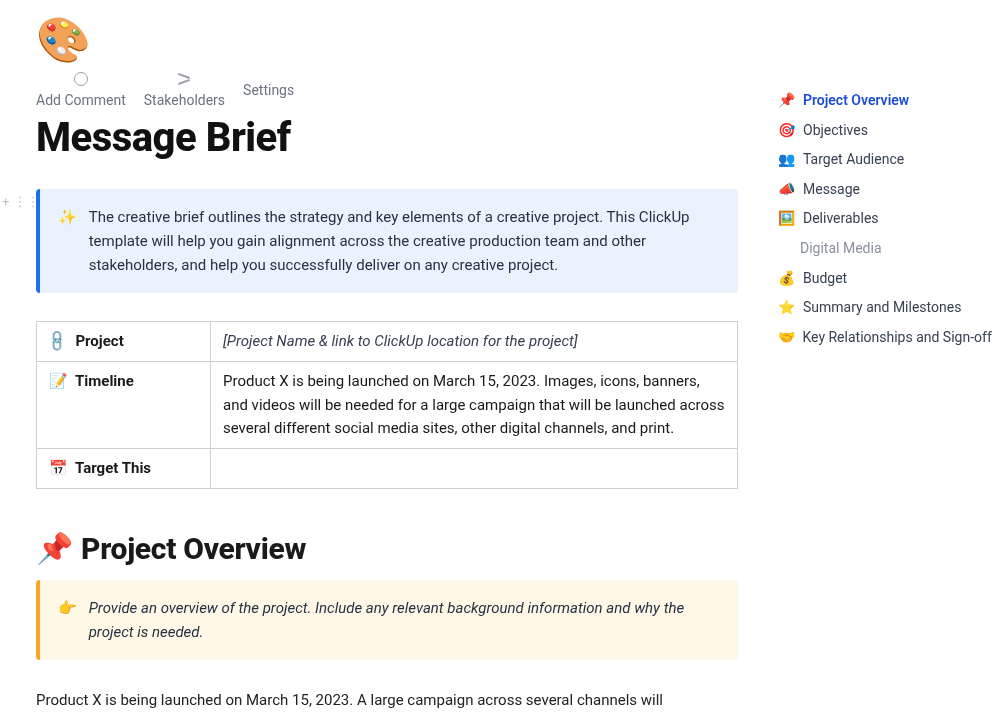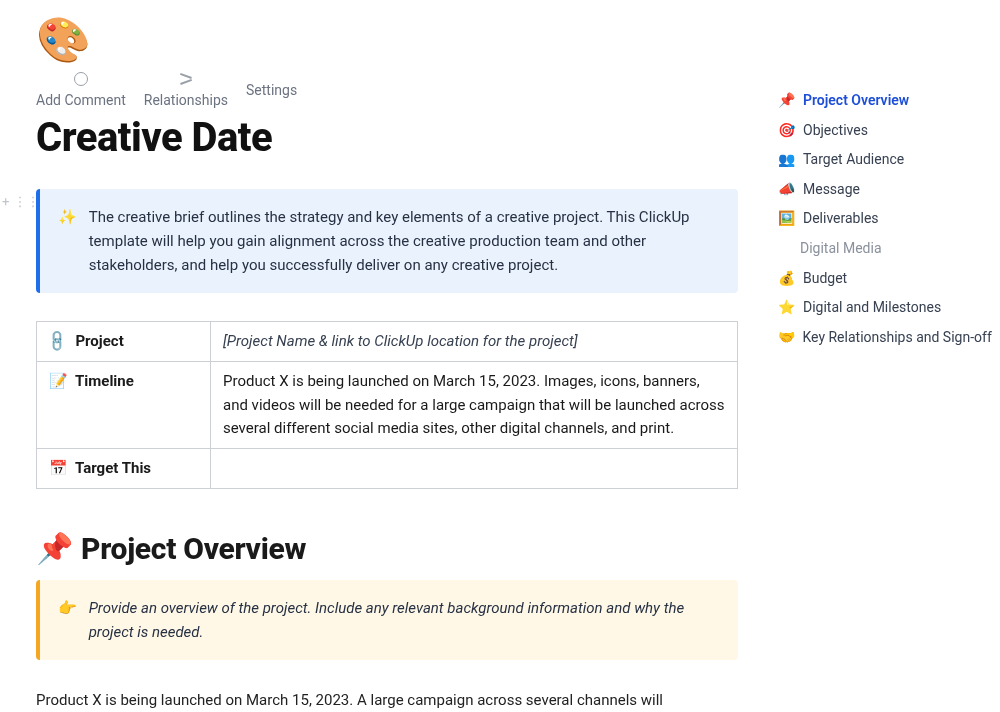--- a/index.html
+++ b/index.html
@@ -167,28 +167,28 @@
 
     <div class="page-icon">🎨</div>
 
     <div class="toolbar">
       <div class="tb-item">
         <span class="icon-comment"></span>
         <span>Add Comment</span>
       </div>
       <div class="tb-item">
         <span class="icon-rel"></span>
-        <span>Relationships</span>
+        <span>Stakeholders</span>
       </div>
       <div class="tb-item">
         <span>Settings</span>
       </div>
     </div>
 
-    <h1 class="page-title">Creative Date</h1>
+    <h1 class="page-title">Message Brief</h1>
 
     <div class="callout blue">
       <span class="emoji">✨</span>
       <span>The creative brief outlines the strategy and key elements of a creative project. This ClickUp template will help you gain alignment across the creative production team and other stakeholders, and help you successfully deliver on any creative project.</span>
     </div>
 
     <table class="info">
       <tbody>
         <tr>
           <td class="label"><span class="emoji icon-link">🔗</span> <span>Project</span></td>
@@ -242,20 +242,20 @@
     </div>
     <div class="toc-item sub">
       <span>Digital Media</span>
     </div>
     <div class="toc-item">
       <span class="emoji">💰</span>
       <span>Budget</span>
     </div>
     <div class="toc-item">
       <span class="emoji">⭐</span>
-      <span>Digital and Milestones</span>
+      <span>Summary and Milestones</span>
     </div>
     <div class="toc-item">
       <span class="emoji">🤝</span>
       <span>Key Relationships and Sign-off</span>
     </div>
   </div>
 </div>
 
 </body></html>

